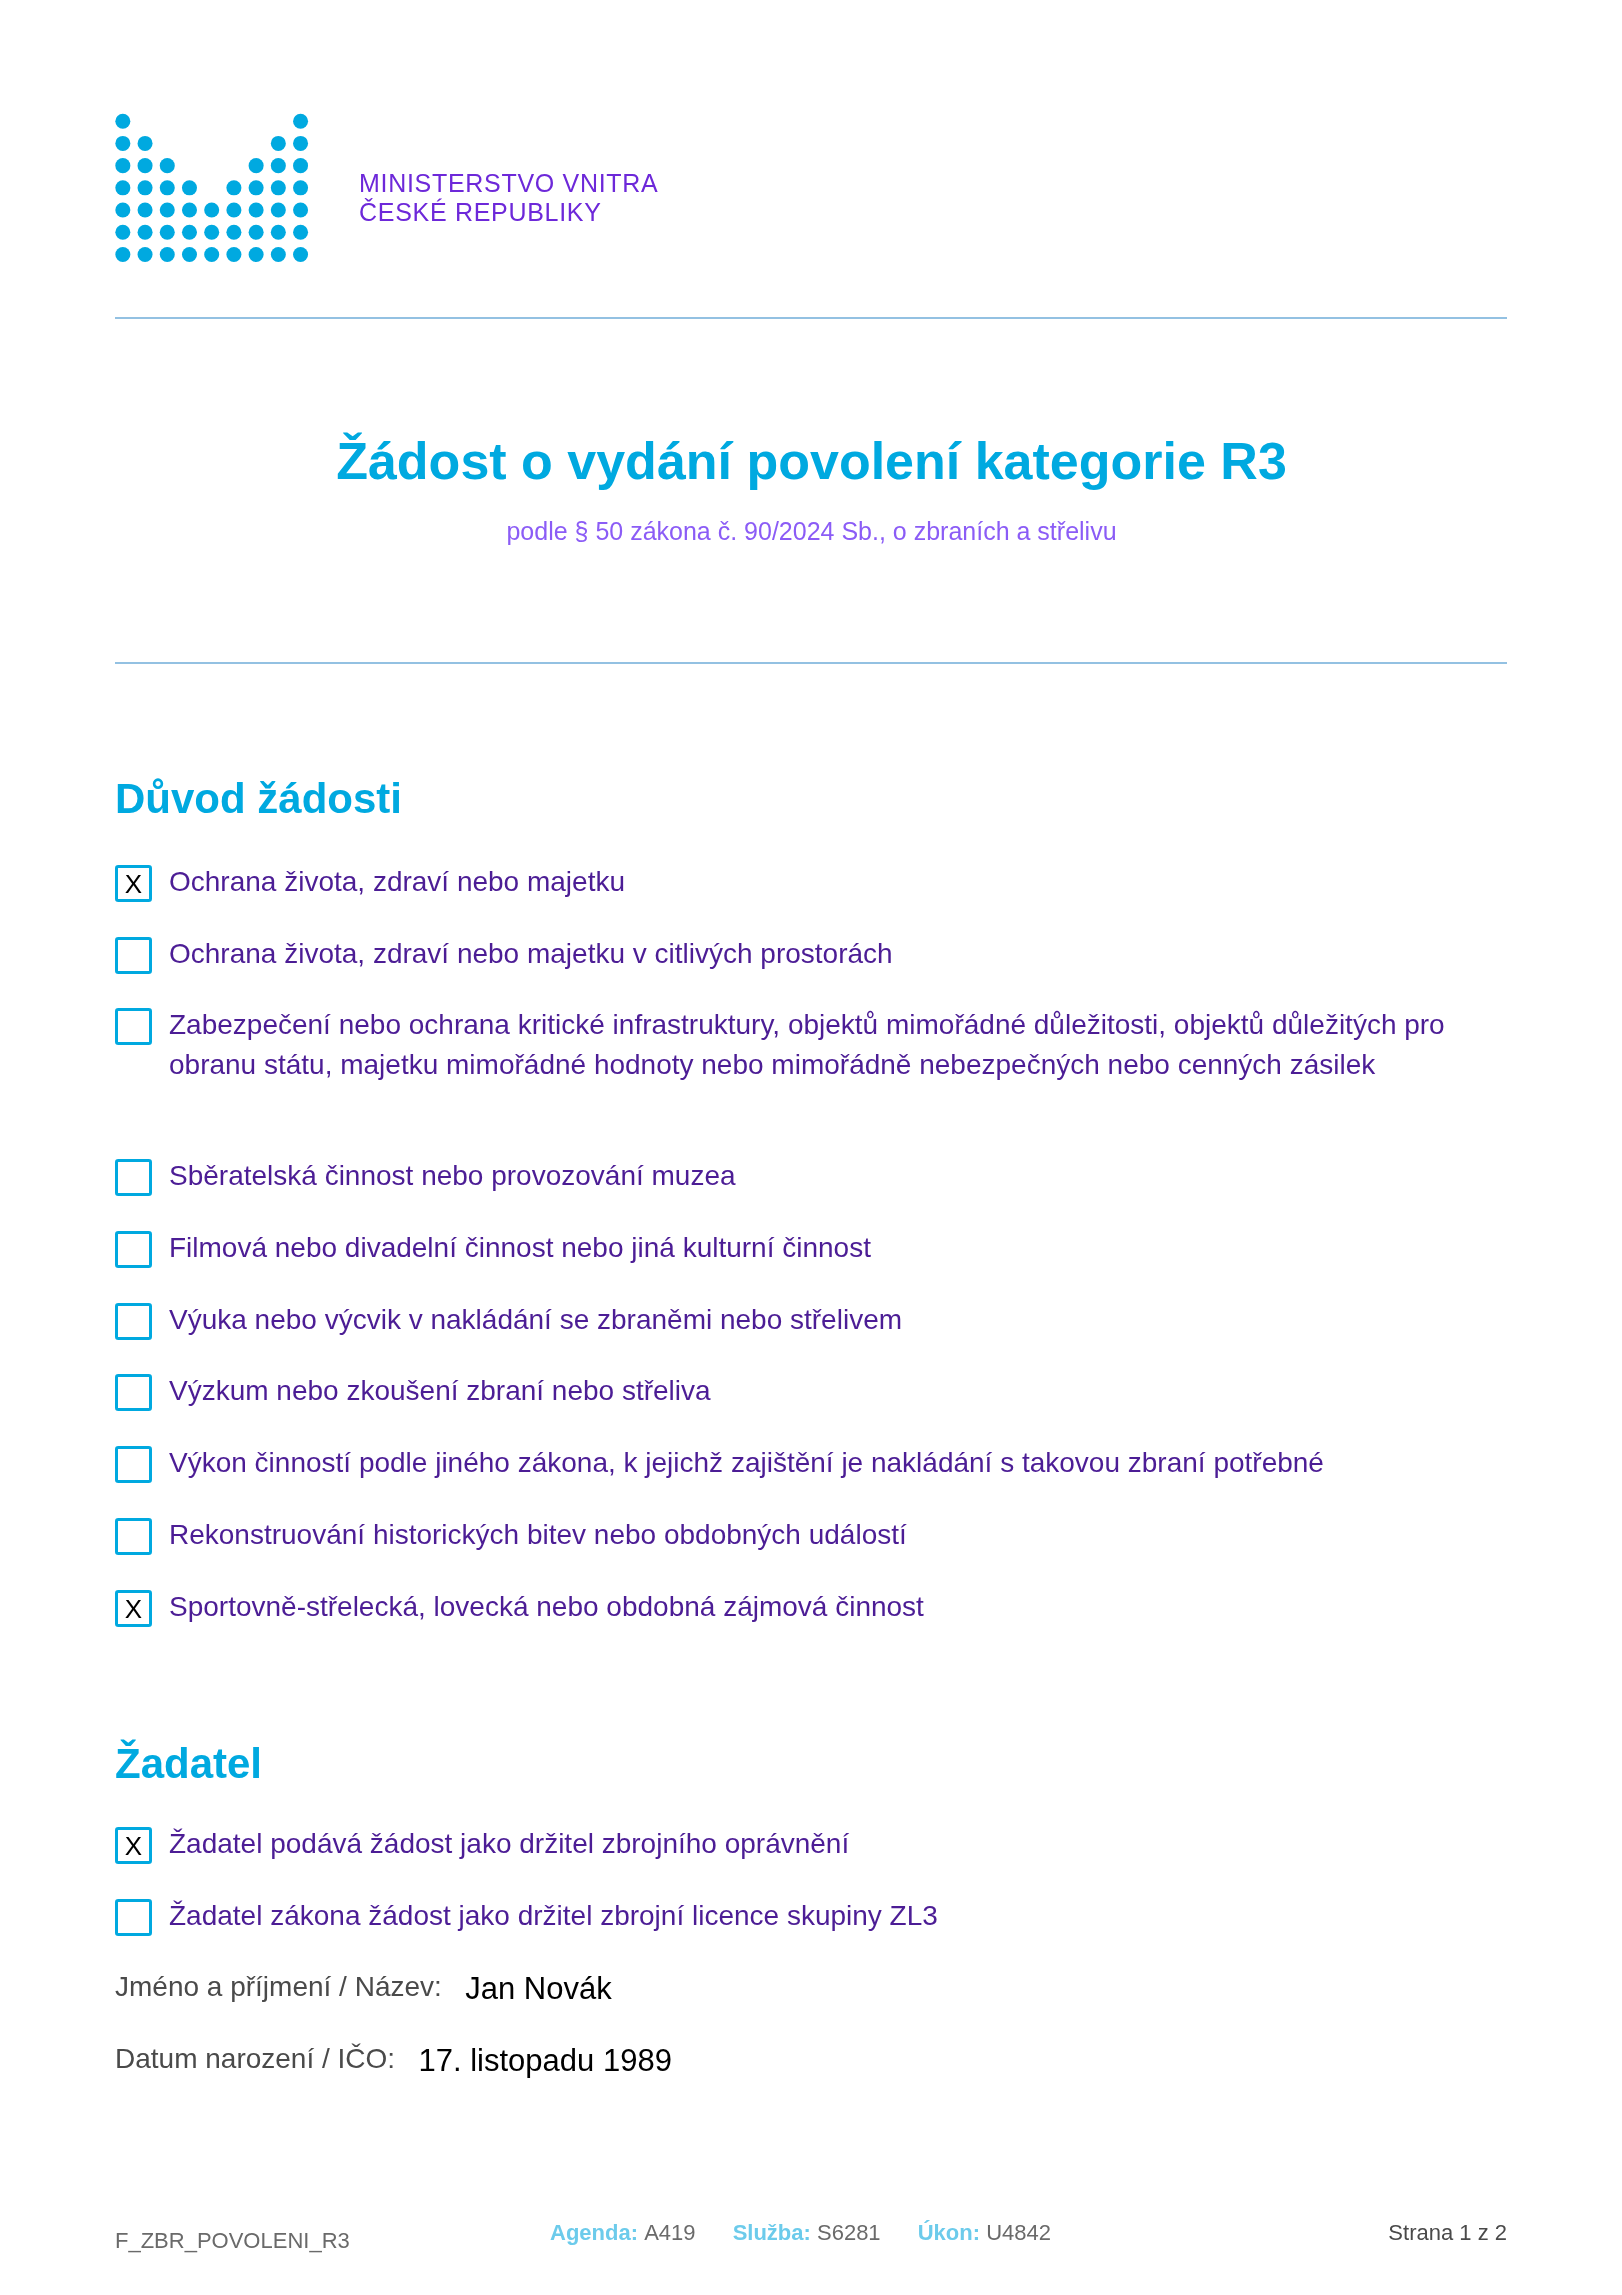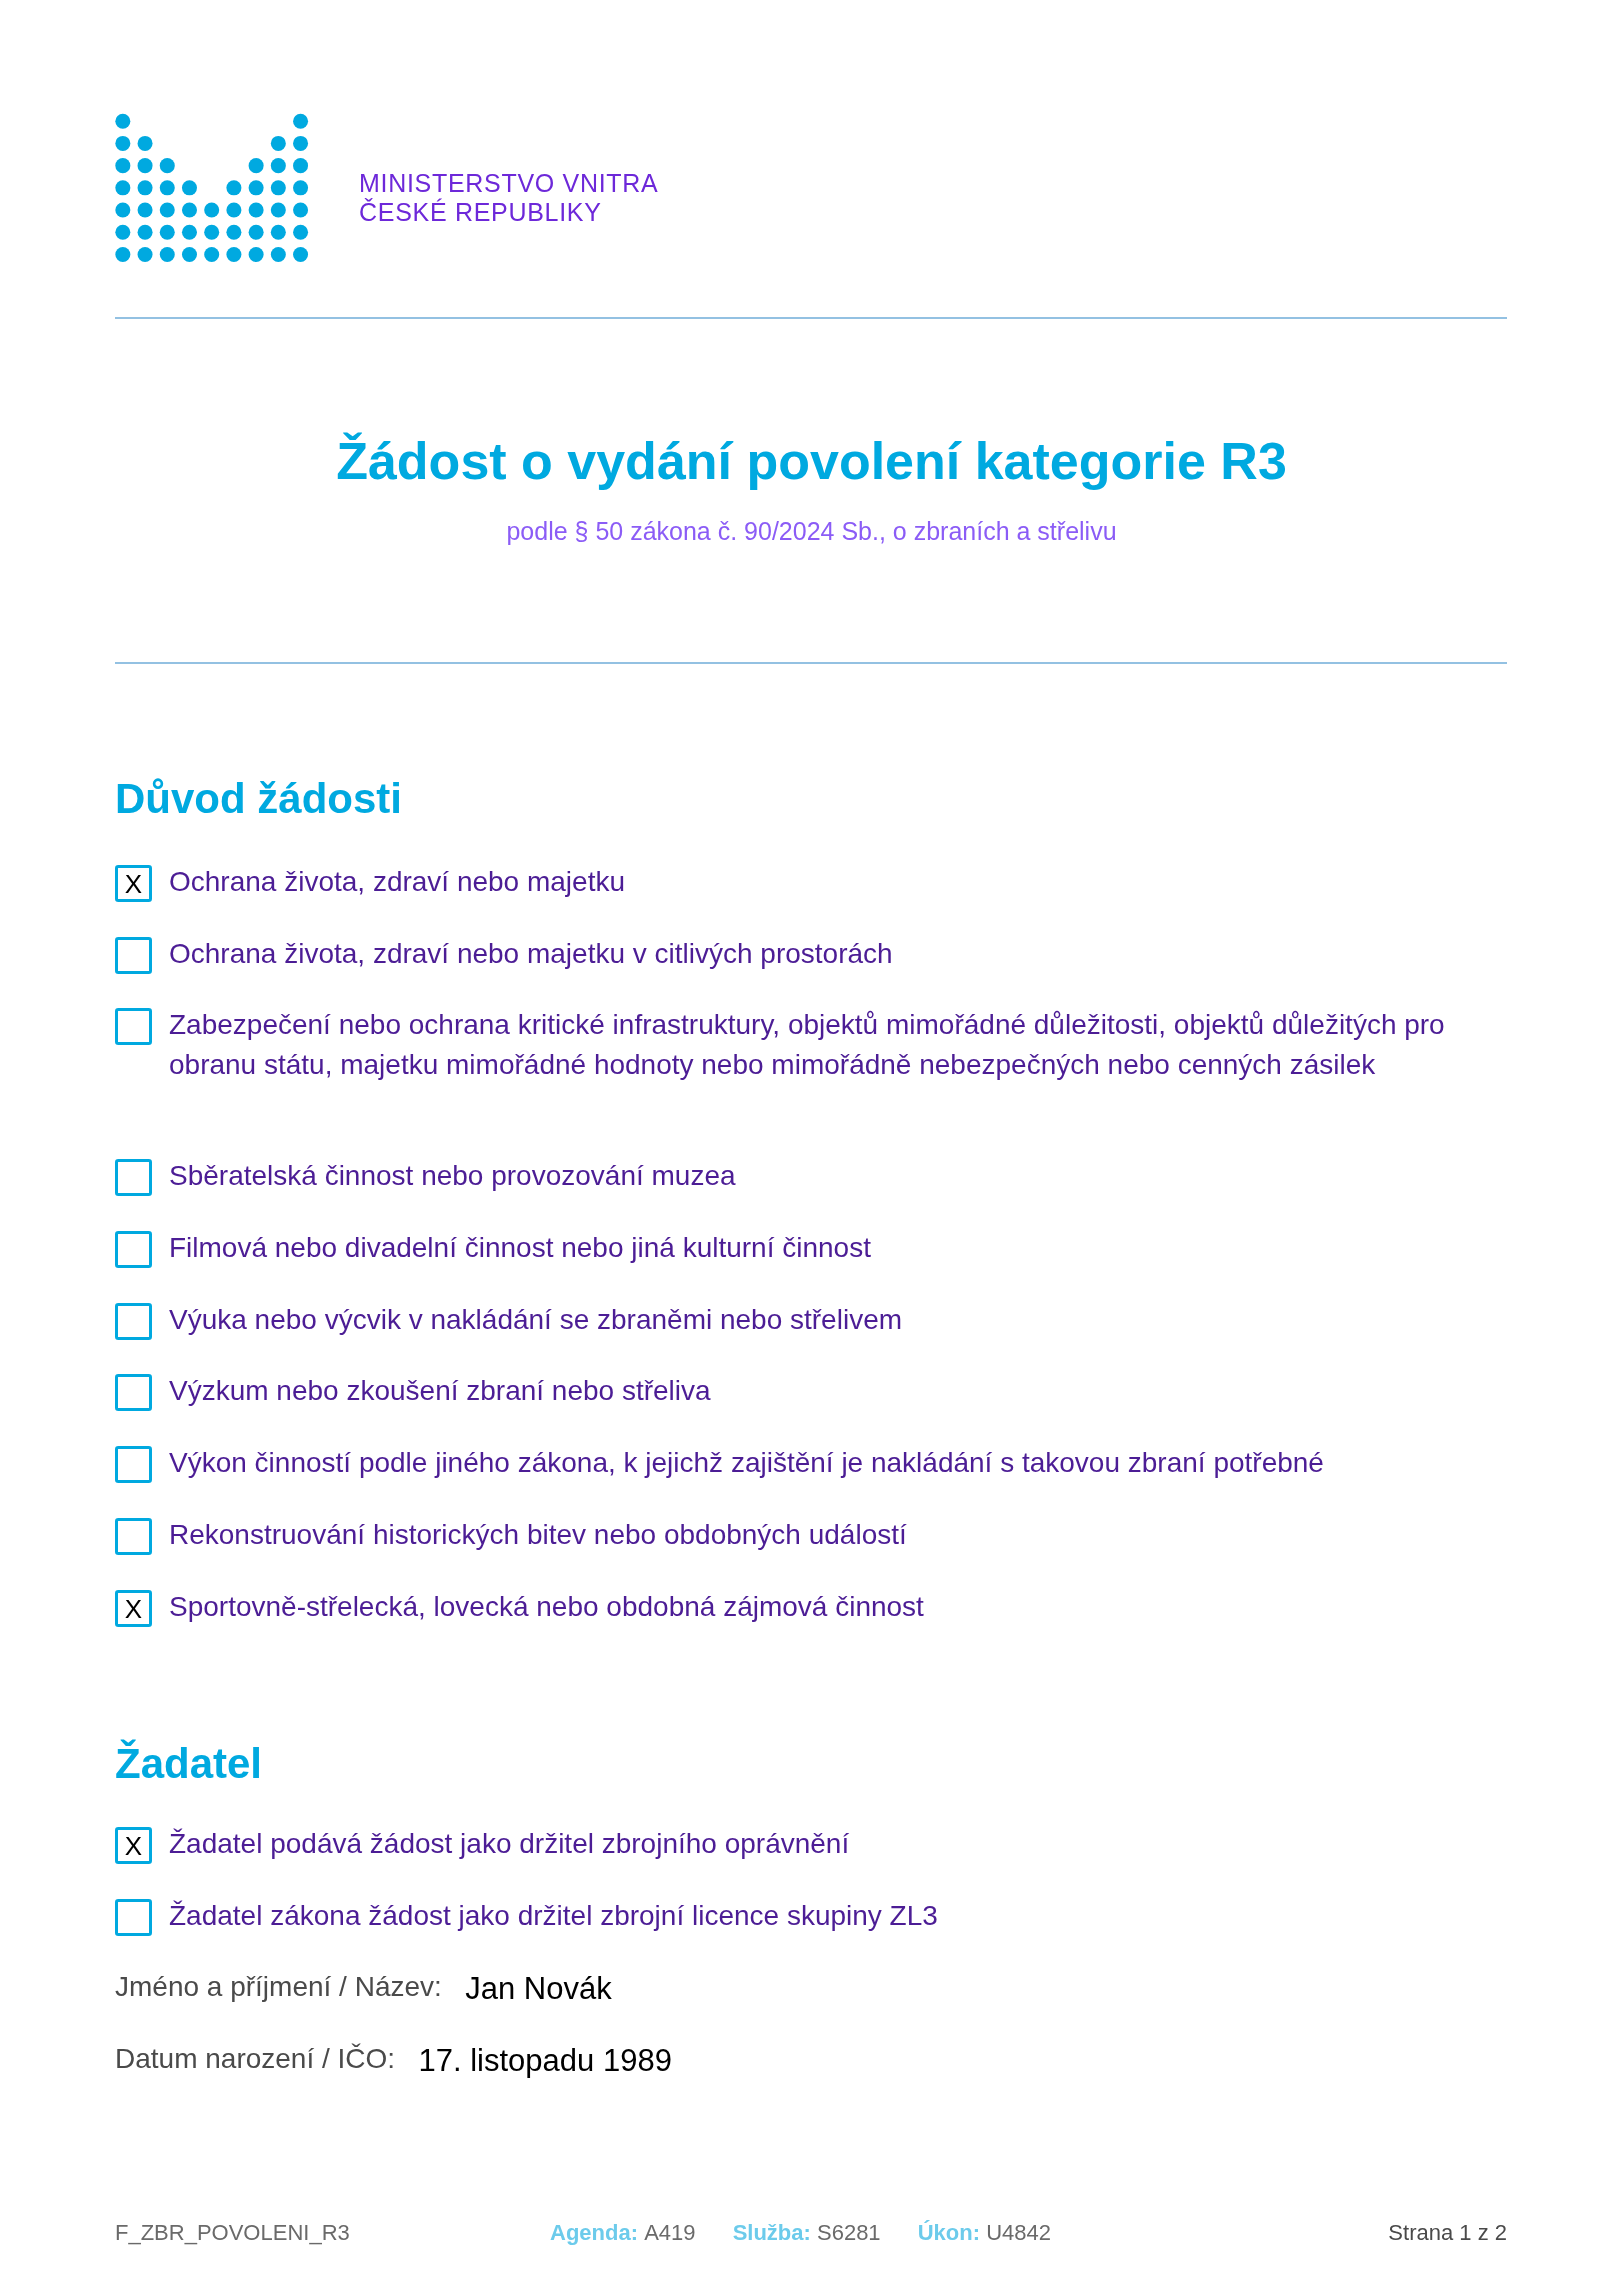--- a/index.html
+++ b/index.html
@@ -23,21 +23,21 @@
   .cb-row { left: 115px; width: 1392px; display: flex; align-items: flex-start; }
   .cb { flex: 0 0 auto; width: 31px; height: 31px; border: 3.3px solid #00a9e0; border-radius: 3.3px;
         display: flex; align-items: center; justify-content: center; font-size: 26px; color: #000;
         font-family: "Liberation Sans", sans-serif; line-height: 1; box-sizing: content-box; background: #fff; }
   .cb-label { margin-left: 17px; font-size: 28px; line-height: 40px; color: #4c1d95; margin-top: -2.6px; }
 
   .field { left: 115px; font-size: 28px; color: #4a4a4a; display: flex; align-items: flex-start; gap: 9px; }
   .field .val { margin-left: 14.4px; font-size: 31px; color: #000; font-family: "Liberation Sans", sans-serif; }
 
   .footer { left: 115px; width: 1392px; top: 2220px; font-size: 22px; color: #6a6a6a; height: 29px; }
-  .footer .code { position: absolute; left: 0; top: 0; }
+  .footer .code { position: absolute; left: 0; top: 8px; }
   .footer .meta { position: absolute; left: 435px; top: 0; }
   .footer .meta b { color: #6ccbeb; font-weight: bold; }
   .footer .meta span.v { margin-right: 31px; }
   .footer .page { position: absolute; right: 0; top: 0; color: #4a4a4a; }
 </style>
 </head>
 <body>
 
 <div class="abs logo">
   <svg width="196" height="151" viewBox="0 0 300 230" id="logo-svg">

